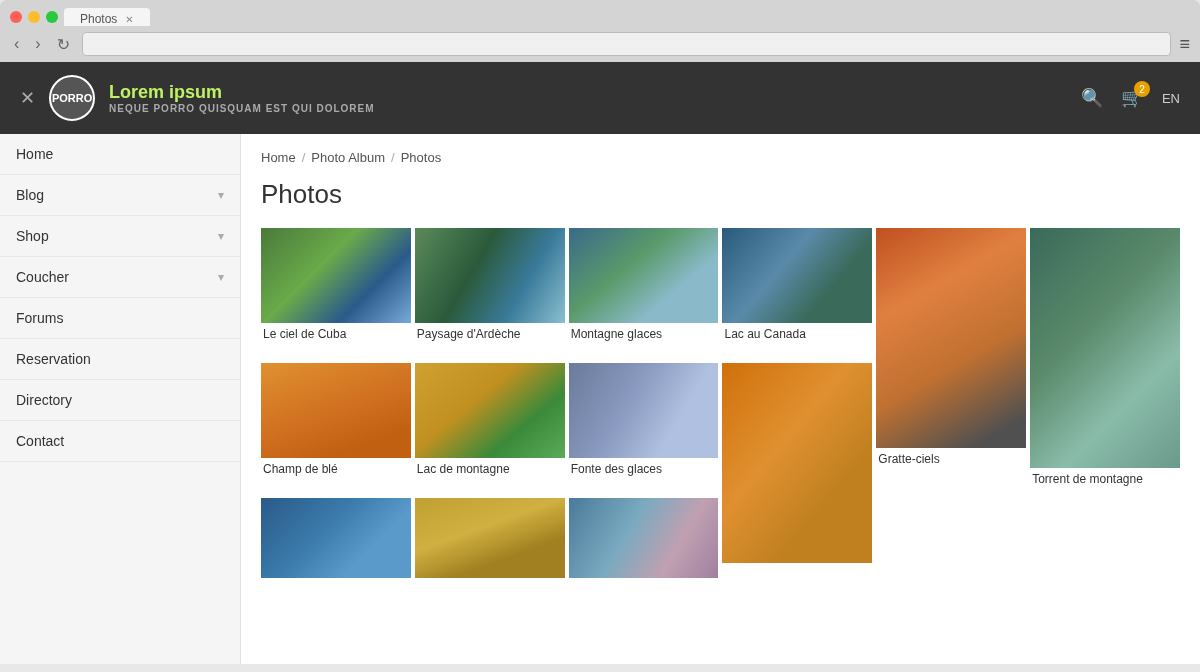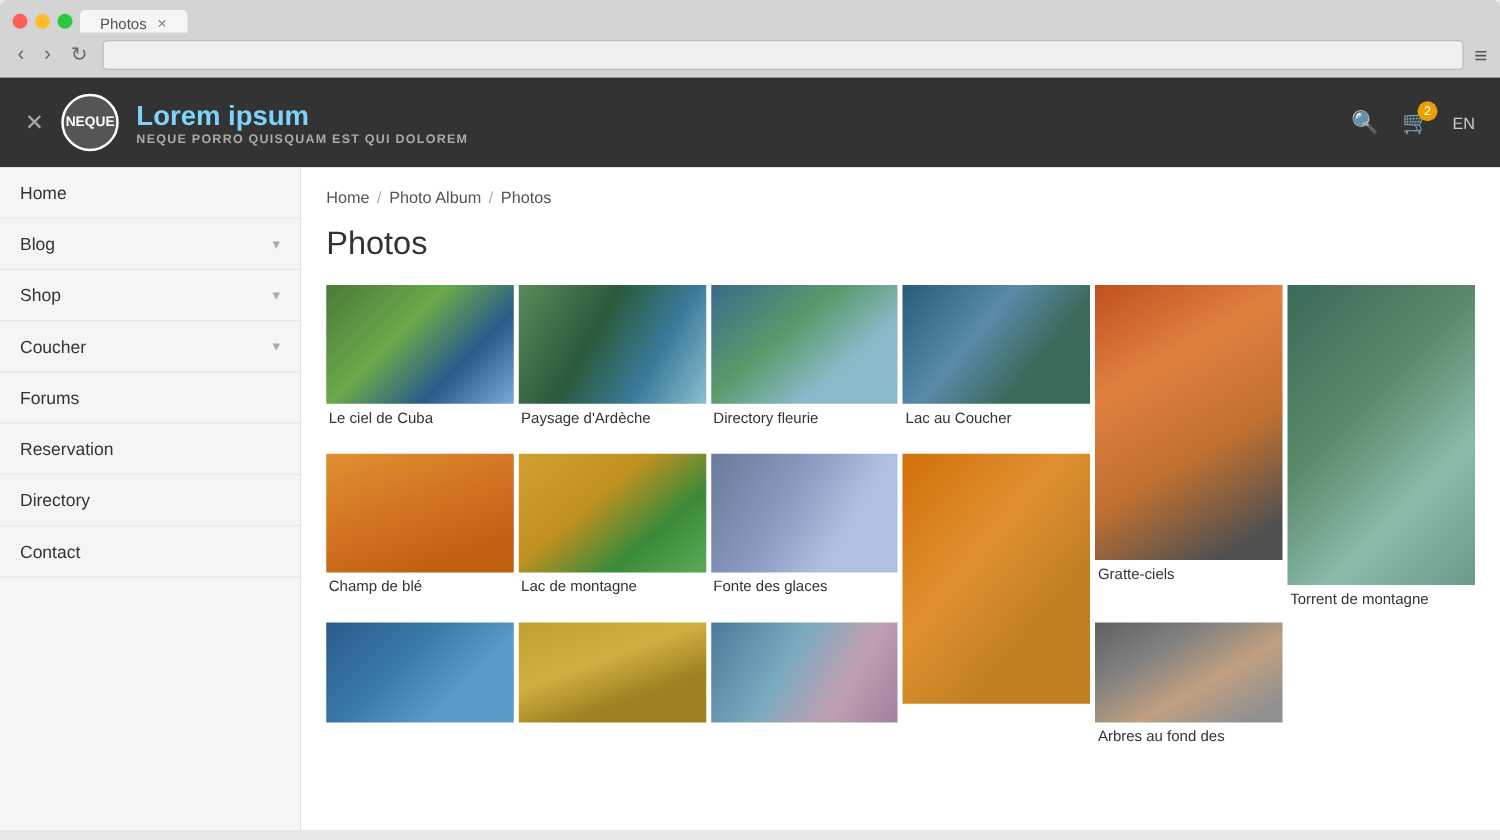--- a/index.html
+++ b/index.html
@@ -54,21 +54,21 @@
     }
     .header-left { display: flex; align-items: center; gap: 14px; }
     .header-close-btn {
       color: #aaa; background: none; border: none; cursor: pointer; font-size: 18px;
     }
     .logo-circle {
       width: 46px; height: 46px; border-radius: 50%; border: 2px solid #fff;
       background: #555; display: flex; align-items: center; justify-content: center;
       color: #fff; font-size: 11px; font-weight: bold;
     }
-    .header-brand h1 { color: #7dd3fc; font-size: 22px; font-weight: bold; }
+    .header-brand h1 { color: #bef264; font-size: 18px; font-weight: bold; }
     .header-brand p { color: #aaa; font-size: 10px; letter-spacing: 1px; text-transform: uppercase; font-weight: bold; }
     .header-right { display: flex; align-items: center; gap: 18px; }
     .header-icon { color: #ccc; font-size: 18px; cursor: pointer; background: none; border: none; }
     .cart-wrapper { position: relative; }
     .cart-badge {
       position: absolute; top: -6px; right: -6px;
       background: #e8a000; color: #fff; border-radius: 50%;
       width: 16px; height: 16px; font-size: 10px;
       display: flex; align-items: center; justify-content: center;
     }
@@ -143,21 +143,21 @@
     <button class="browser-menu-btn">≡</button>
   </div>
 </div>
 
 <div class="page-wrapper">
 
   <header class="site-header">
     <div class="header-left">
       <button class="header-close-btn">✕</button>
       <div class="logo-circle">
-        <span>NEQUE</span>
+        <span>PORRO</span>
       </div>
       <div class="header-brand">
         <h1>Lorem ipsum</h1>
         <p>NEQUE PORRO QUISQUAM EST QUI DOLOREM</p>
       </div>
     </div>
     <div class="header-right">
       <button class="header-icon">🔍</button>
       <div class="cart-wrapper">
         <button class="header-icon">🛒</button>
@@ -219,26 +219,26 @@
         </div>
 
 
         <div>
           <div class="img-placeholder col3" style="height:95px;"></div>
           <div class="photo-caption">Paysage d'Ardèche</div>
         </div>
 
         <div>
           <div class="img-placeholder col4" style="height:95px;"></div>
-          <div class="photo-caption">Directory fleurie</div>
+          <div class="photo-caption">Montagne glaces</div>
         </div>
 
         <div>
           <div class="img-placeholder col5" style="height:95px;"></div>
-          <div class="photo-caption">Lac au Coucher</div>
+          <div class="photo-caption">Lac au Canada</div>
         </div>
 
         <div style="grid-row: span 2;">
           <div class="img-placeholder col6" style="height:220px;"></div>
           <div class="photo-caption">Gratte-ciels</div>
         </div>
 
         <div style="grid-row: span 2;">
           <div class="img-placeholder col7" style="height:240px;"></div>
           <div class="photo-caption">Torrent de montagne</div>
@@ -269,21 +269,17 @@
         </div>
 
         <div>
           <div class="img-placeholder col14" style="height:80px;"></div>
         </div>
 
         <div>
           <div class="img-placeholder col15" style="height:80px;"></div>
         </div>
 
-        <div>
-          <div class="img-placeholder col12" style="height:80px;"></div>
-          <div class="photo-caption">Arbres au fond des</div>
-        </div>
 
       </div>
     </main>
   </div>
 </div>
 
 </body></html>

